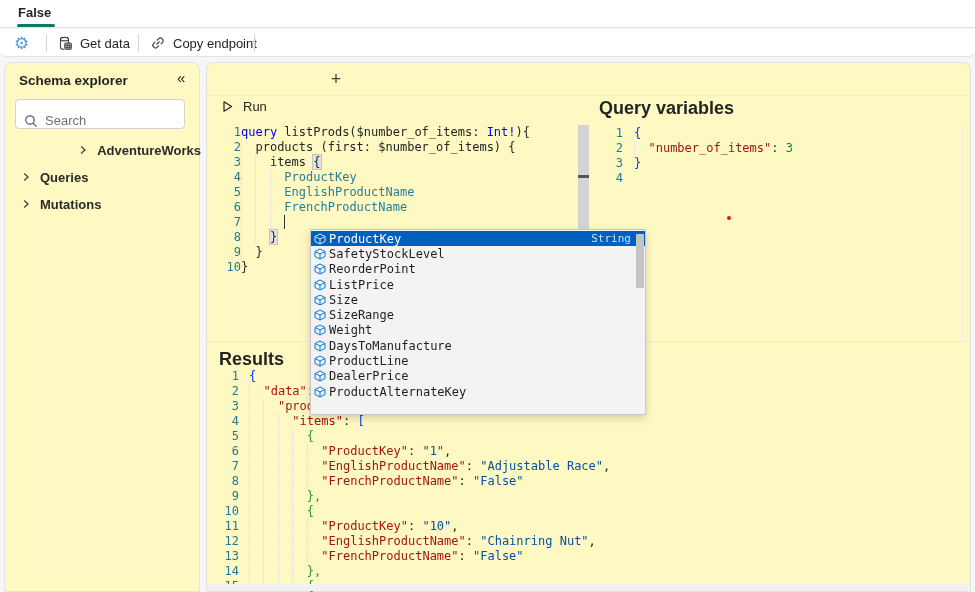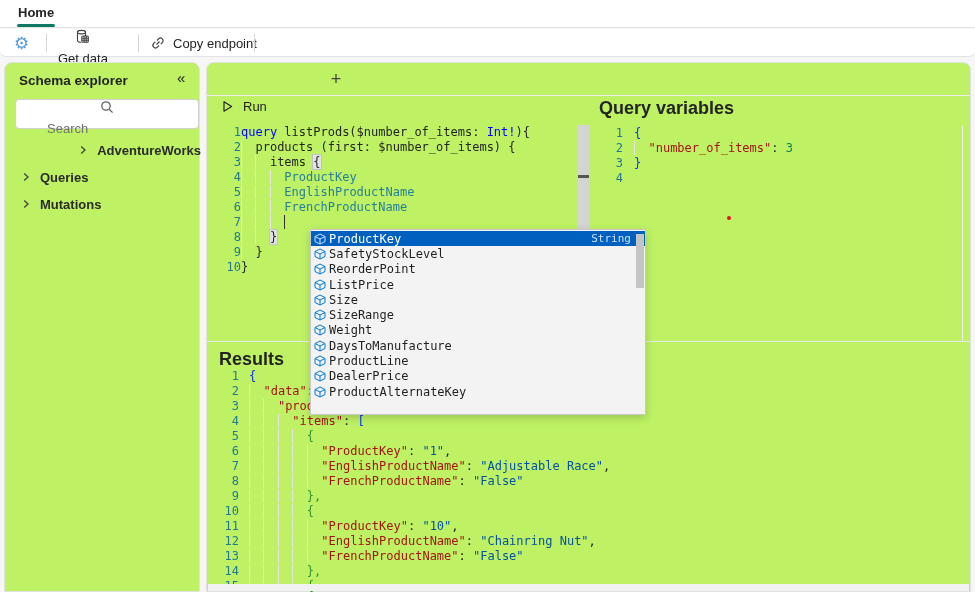--- a/index.html
+++ b/index.html
@@ -10,28 +10,28 @@
   
   .home-row { position:absolute; left:0; top:0; width:975px; height:28px; background:#fff; border-bottom:1px solid #e5e5e5; }
   .home-tab { position:absolute; left:18px; top:5px; font-size:13px; font-weight:700; color:#242424; }
   .home-underline { position:absolute; left:17px; top:24px; width:38px; height:3px; border-radius:2px; background:#117865; }
   .toolbar { position:absolute; left:0; top:29px; width:975px; height:28px; background:#fff; border-bottom:1px solid #e3e3e3; border-radius:0 0 6px 6px; }
   .tb-item { position:absolute; top:0; height:28px; display:flex; align-items:center; gap:7px; font-size:13px; color:#242424; cursor:pointer; }
   .tb-sep { position:absolute; top:5px; width:1px; height:18px; background:#d6d6d6; }
   .gear { color:#5b9bd5; font-size:17px; line-height:1; }
 
   
-  .card { position:absolute; background:#bef264; border:1px solid #e1e1e1; border-radius:8px 8px 0 0; }
+  .card { position:absolute; background:#fef9c3; border:1px solid #e1e1e1; border-radius:8px 8px 0 0; }
   #sidebar { left:4px; top:62px; width:196px; height:530px; }
   #main { left:206px; top:62px; width:765px; height:530px; }
 
   
   .sb-title { position:absolute; left:14px; top:10px; font-size:13.5px; font-weight:700; }
   .sb-collapse { position:absolute; left:172px; top:6px; font-size:15px; color:#242424; cursor:pointer; }
-  .sb-search { position:absolute; left:10px; top:36px; width:184px; height:30px; border:1px solid #d1d1d1; border-radius:4px; background:#fff; display:flex; align-items:center; padding:0 8px; gap:7px;flex-direction:column; }
+  .sb-search { position:absolute; left:10px; top:36px; width:170px; height:30px; border:1px solid #d1d1d1; border-radius:4px; background:#fff; display:flex; align-items:flex-end; padding:0 8px; gap:7px; }
   .sb-search input { border:none; outline:none; width:120px; font-size:13px; font-family:"Liberation Sans",sans-serif; color:#242424; background:transparent; }
   .sb-search input::placeholder { color:#707070; }
   .tree-item { position:absolute; left:0; width:196px; height:26px; display:flex; align-items:center; gap:9px; padding-left:16px; font-size:13px; font-weight:700; color:#2b2b2b; cursor:pointer; }
 
   
   .tabrow-border { position:absolute; left:0; top:32px; width:763px; height:1px; background:#ebebeb; }
   .qtab { position:absolute; left:8px; top:5px; width:99px; height:24px; background:#ededed; border-radius:4px; display:flex; align-items:center; padding:0 10px; cursor:pointer; }
   .qtab .lbl { font-size:12.5px; font-weight:700; }
   .qtab .close { margin-left:auto; font-size:10px; color:#424242; cursor:pointer; }
   .addtab { position:absolute; left:117px; top:4px; width:24px; height:24px; font-size:18px; font-weight:300; color:#424242; text-align:center; line-height:24px; cursor:pointer; }
@@ -82,30 +82,30 @@
   .srow .stype { margin-left:auto; font-size:11px; color:#cfe0f7; }
   .sg-scrollbar { position:absolute; right:1px; top:4px; width:8px; height:54px; background:#c4c4c4; }
   svg { display:block; }
 </style>
 </head>
 <body>
 
 <div id="app">
 
   <div class="home-row">
-    <div class="home-tab">Home</div>
+    <div class="home-tab">False</div>
     <div class="home-underline"></div>
   </div>
 
   <div class="toolbar">
     <div class="tb-item" style="left:14px;">
       <span class="gear">⚙</span>
     </div>
     <div class="tb-sep" style="left:46px;"></div>
-    <div class="tb-item" style="left:58px;flex-direction:column;">
+    <div class="tb-item" style="left:58px;">
       <span>
         <svg width="15" height="15" viewBox="0 0 15 15" fill="none" stroke="#424242" stroke-width="1.1">
           <path d="M2.5 3.2 C2.5 2 4.6 1.3 6.5 1.3 C8.4 1.3 10.5 2 10.5 3.2 V7"></path>
           <path d="M2.5 3.2 V11.5 C2.5 12.6 4.3 13.3 6 13.3"></path>
           <ellipse cx="6.5" cy="3.2" rx="4" ry="1.7"></ellipse>
           <rect x="6.8" y="7" width="6.5" height="6.3" rx="1"></rect>
           <path d="M6.8 9.2 H13.3 M6.8 11.2 H13.3 M9.1 7 V13.3 M11.2 7 V13.3"></path>
         </svg>
       </span>
       <span>Get data</span>

